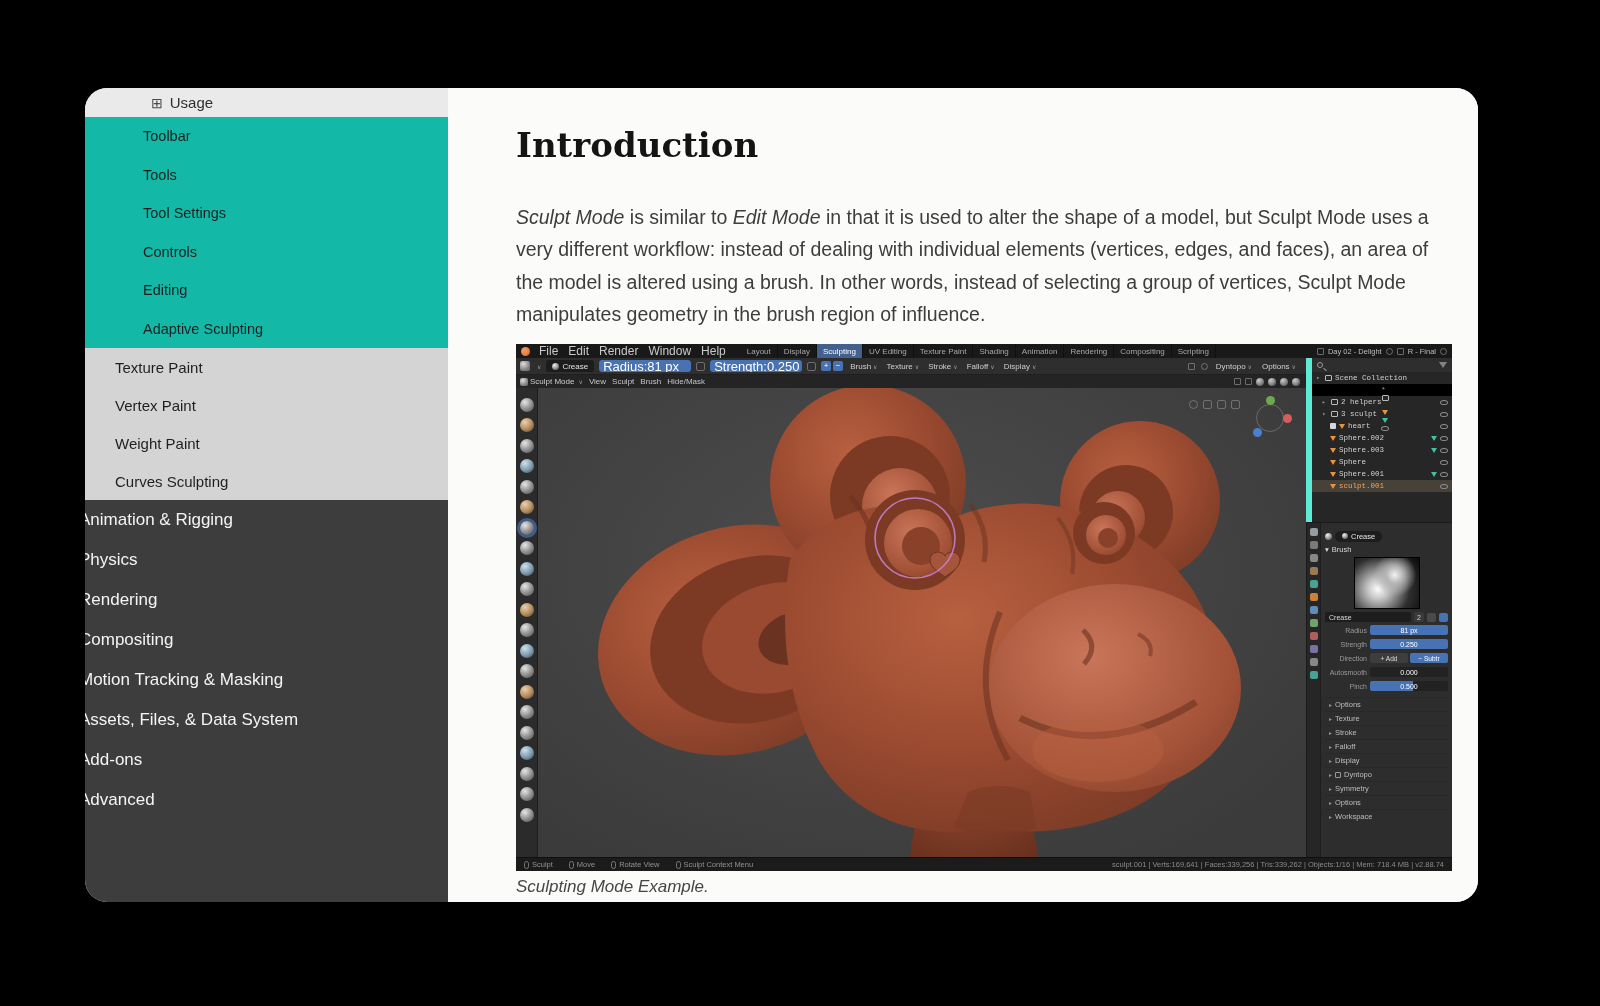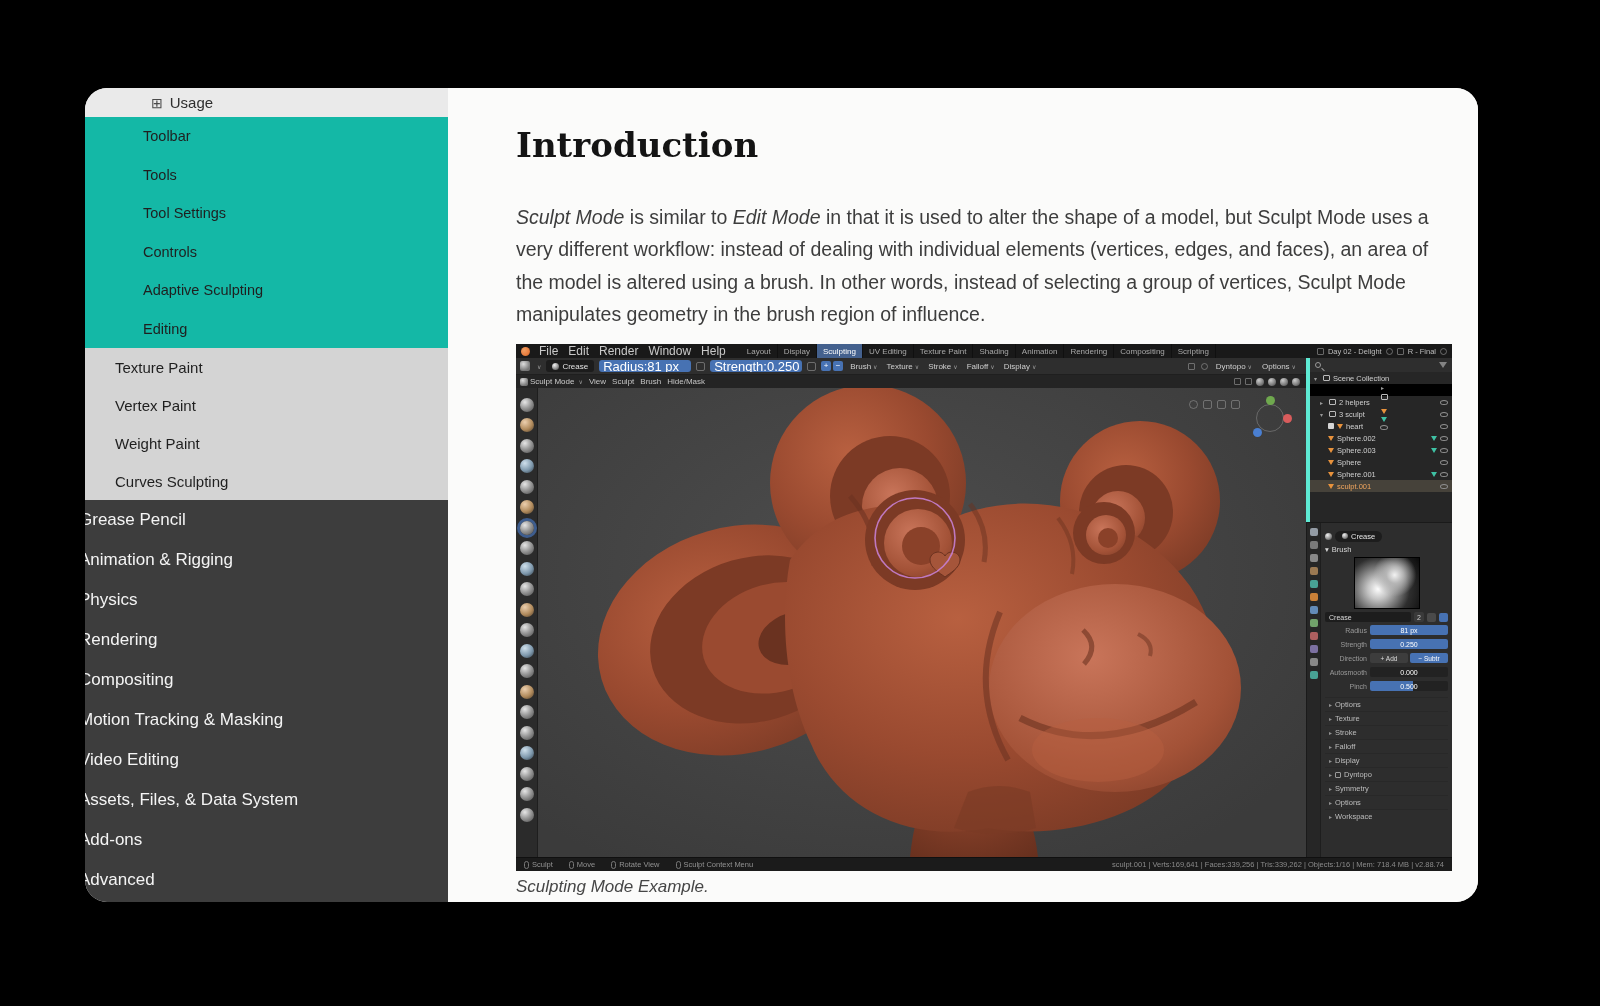--- a/index.html
+++ b/index.html
@@ -71,21 +71,21 @@
   .gizmo{position:absolute;right:14px;top:8px;width:44px;height:44px;}
   .gz-ring{position:absolute;left:8px;top:8px;width:28px;height:28px;border-radius:50%;border:1px solid rgba(255,255,255,.22);}
   .gz-dot{position:absolute;width:9px;height:9px;border-radius:50%;}
   .gz-dot.x{background:#d95c5c;right:0;top:18px;}
   .gz-dot.y{background:#6fa84e;left:18px;top:0;}
   .gz-dot.z{background:#4a7fd1;left:5px;bottom:3px;}
   .vpicons{position:absolute;right:66px;top:12px;display:flex;gap:5px;}
   .vpico{width:9px;height:9px;border:1px solid #9a9a9a;border-radius:2px;opacity:.55;}
   .vpico.round{border-radius:50%;}
 
-  .outliner{position:absolute;left:790px;top:14px;width:146px;height:164px;background:#262626;border-left:4px solid #5eead4;}
+  .outliner{position:absolute;left:790px;top:14px;width:146px;height:164px;background:#262626;border-left:6px solid #5eead4;font-family:Liberation Mono, monospace;}
   .ofilter{height:14px;background:#2e2e2e;display:flex;align-items:center;gap:4px;padding:0 5px;}
   .searchico{width:6px;height:6px;border:1px solid #9a9a9a;border-radius:50%;position:relative;}
   .searchico::after{content:"";position:absolute;width:4px;height:1px;background:#9a9a9a;transform:rotate(45deg);left:5px;top:6px;}
   .funnel{width:0;height:0;border-left:4px solid transparent;border-right:4px solid transparent;border-top:6px solid #9a9a9a;margin-left:auto;opacity:.8;}
   .orow{display:flex;align-items:center;gap:3px;height:12px;padding:0 4px;font-size:7.5px;color:#cfcfcf;}
   .orow .arrow{font-size:6px;color:#999;width:6px;}
   .orow .lab{white-space:nowrap;overflow:hidden;}
   .orow .sp{flex:1;}
   .orow.sel{background:#000000;color:#fff;flex-direction:column;}
   .orow.activeobj{background:#46423a;}
@@ -141,37 +141,35 @@
   <div class="sidebar">
     <div class="sb-usage">
       <span class="exp">⊞</span>
       <span class="lbl">Usage</span>
     </div>
     <div class="sb-secA">
       <div class="item">Toolbar</div>
       <div class="item">Tools</div>
       <div class="item">Tool Settings</div>
       <div class="item">Controls</div>
+      <div class="item">Editing</div>
       <div class="item">Adaptive Sculpting</div>
-      <div class="item">Editing</div>
     </div>
     <div class="sb-secB">
       <div class="item">Texture Paint</div>
       <div class="item">Vertex Paint</div>
       <div class="item">Weight Paint</div>
       <div class="item">Curves Sculpting</div>
     </div>
     <div class="sb-secC">
-      <div class="item">Grease Pencil</div>
       <div class="item">Animation &amp; Rigging</div>
       <div class="item">Physics</div>
       <div class="item">Rendering</div>
       <div class="item">Compositing</div>
       <div class="item">Motion Tracking &amp; Masking</div>
-      <div class="item">Video Editing</div>
       <div class="item">Assets, Files, &amp; Data System</div>
       <div class="item">Add-ons</div>
       <div class="item">Advanced</div>
     </div>
   </div>
 
   <div class="main">
     <h1 class="title">Introduction</h1>
 
     <p class="para"><span class="it">Sculpt Mode</span><span> is similar to </span><span class="it">Edit Mode</span><span> in that it is used to alter the shape of a model, but Sculpt Mode uses a very different workflow: instead of dealing with individual elements (vertices, edges, and faces), an area of the model is altered using a brush. In other words, instead of selecting a group of vertices, Sculpt Mode manipulates geometry in the brush region of influence.</span></p>

